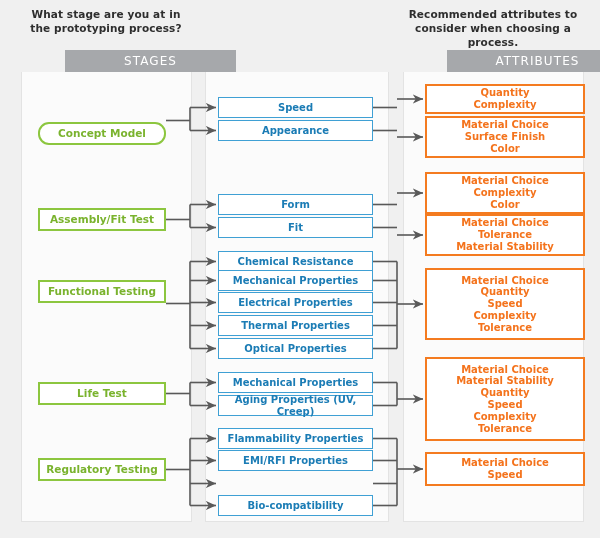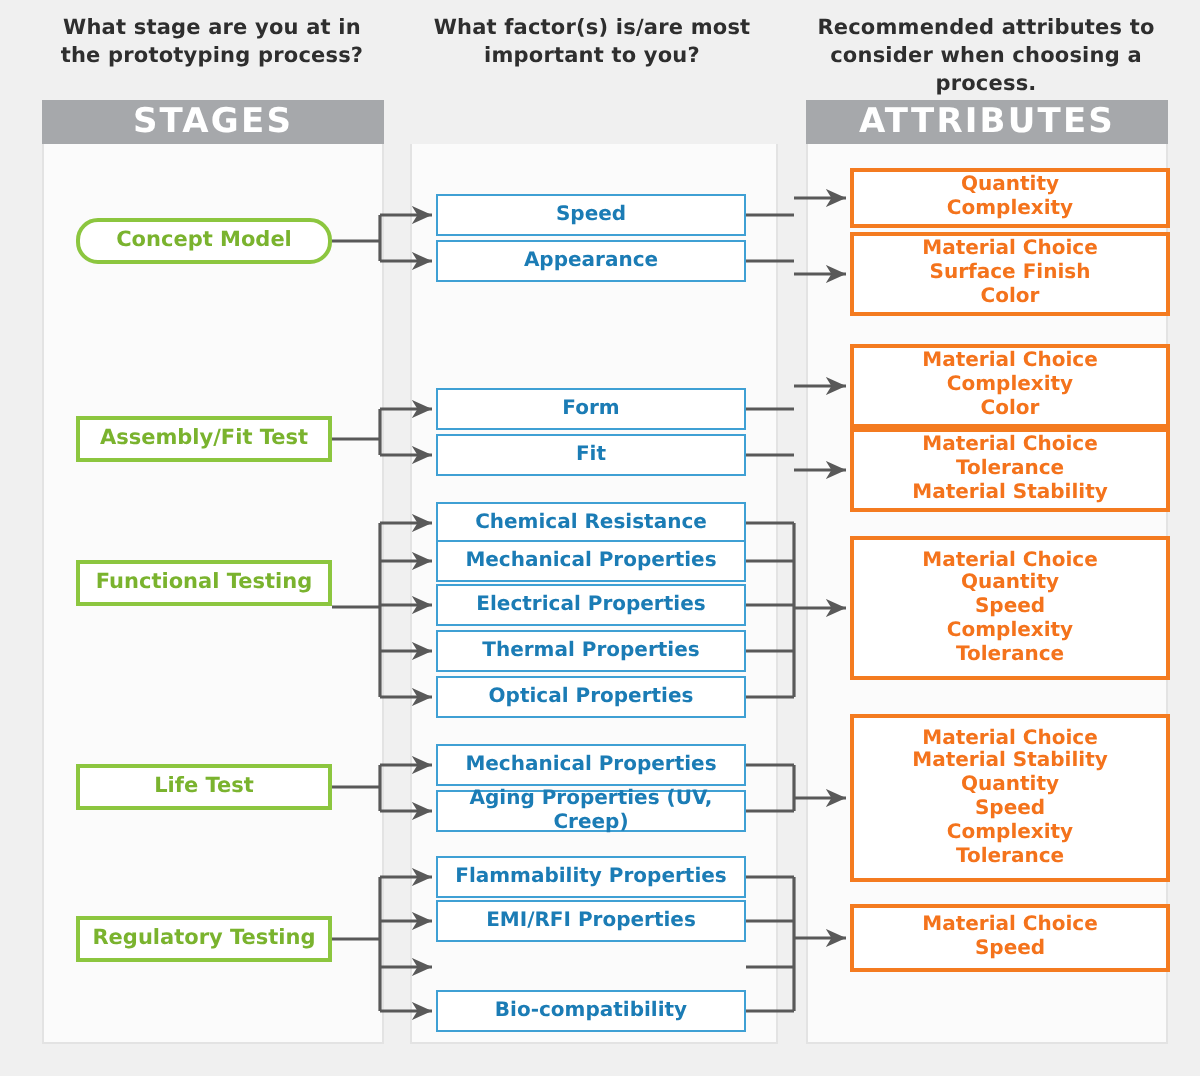--- a/index.html
+++ b/index.html
@@ -31,27 +31,28 @@
     position:absolute;
     background:#fbfbfb;
     border:1px solid #e3e3e3;
     border-top:none;
     box-sizing:border-box;
   }
   .panel-head{
     position:absolute;
     background:#a6a8ab;
     color:#ffffff;
-    font-size:17px;
-    font-weight:bold;
+    font-size:12px;
+    font-weight:normal;
     letter-spacing:1.1px;
     text-align:center;
     line-height:22px;
     height:22px;
     box-sizing:border-box;
+    margin-left:44px;
   }
   #panel-stages{left:21px;top:72px;width:171px;height:450px;}
   #head-stages {left:21px;top:50px;width:171px;}
   #panel-factors{left:205px;top:72px;width:184px;height:450px;}
   #head-factors {left:205px;top:50px;width:184px;}
   #panel-attributes{left:403px;top:72px;width:181px;height:450px;}
   #head-attributes {left:403px;top:50px;width:181px;}
 
   
   .box{
@@ -89,21 +90,20 @@
 
   
   #wires{position:absolute;left:0;top:0;width:600px;height:538px;}
 </style>
 </head>
 <body>
 
 <div id="root">
 
   <div class="question" id="q-stages">What stage are you at in the prototyping process?</div>
-  <div class="question" id="q-factors">What factor(s) is/are most important to you?</div>
   <div class="question" id="q-attributes">Recommended attributes to consider when choosing a process.</div>
 
   <div class="panel" id="panel-stages"></div>
   <div class="panel" id="panel-factors"></div>
   <div class="panel" id="panel-attributes"></div>
 
   <div class="panel-head" id="head-stages">STAGES</div>
   <div class="panel-head" id="head-attributes">ATTRIBUTES</div>
 
   <svg id="wires" viewBox="0 0 600 538">
@@ -158,21 +158,21 @@
       <path d="M397,399 H423" fill="none" stroke="#595959" stroke-width="1.6" marker-end="url(#arw)"></path>
       <path d="M373,438.5 H397" fill="none" stroke="#595959" stroke-width="1.6"></path>
       <path d="M373,460.5 H397" fill="none" stroke="#595959" stroke-width="1.6"></path>
       <path d="M373,483.5 H397" fill="none" stroke="#595959" stroke-width="1.6"></path>
       <path d="M373,505.5 H397" fill="none" stroke="#595959" stroke-width="1.6"></path>
       <path d="M397,438.5 V505.5" fill="none" stroke="#595959" stroke-width="1.6"></path>
       <path d="M397,469 H423" fill="none" stroke="#595959" stroke-width="1.6" marker-end="url(#arw)"></path>
     </svg>
 
   <div id="layer-stages">
-      <div class="box stage-box" style="top: 109px; border-radius: 11px;">
+      <div class="box stage-box" style="top: 122px; border-radius: 11px;">
         <span>Concept Model</span>
       </div>
       <div class="box stage-box" style="top: 208px;">
         <span>Assembly/Fit Test</span>
       </div>
       <div class="box stage-box" style="top: 280px;">
         <span>Functional Testing</span>
       </div>
       <div class="box stage-box" style="top: 382px;">
         <span>Life Test</span>

